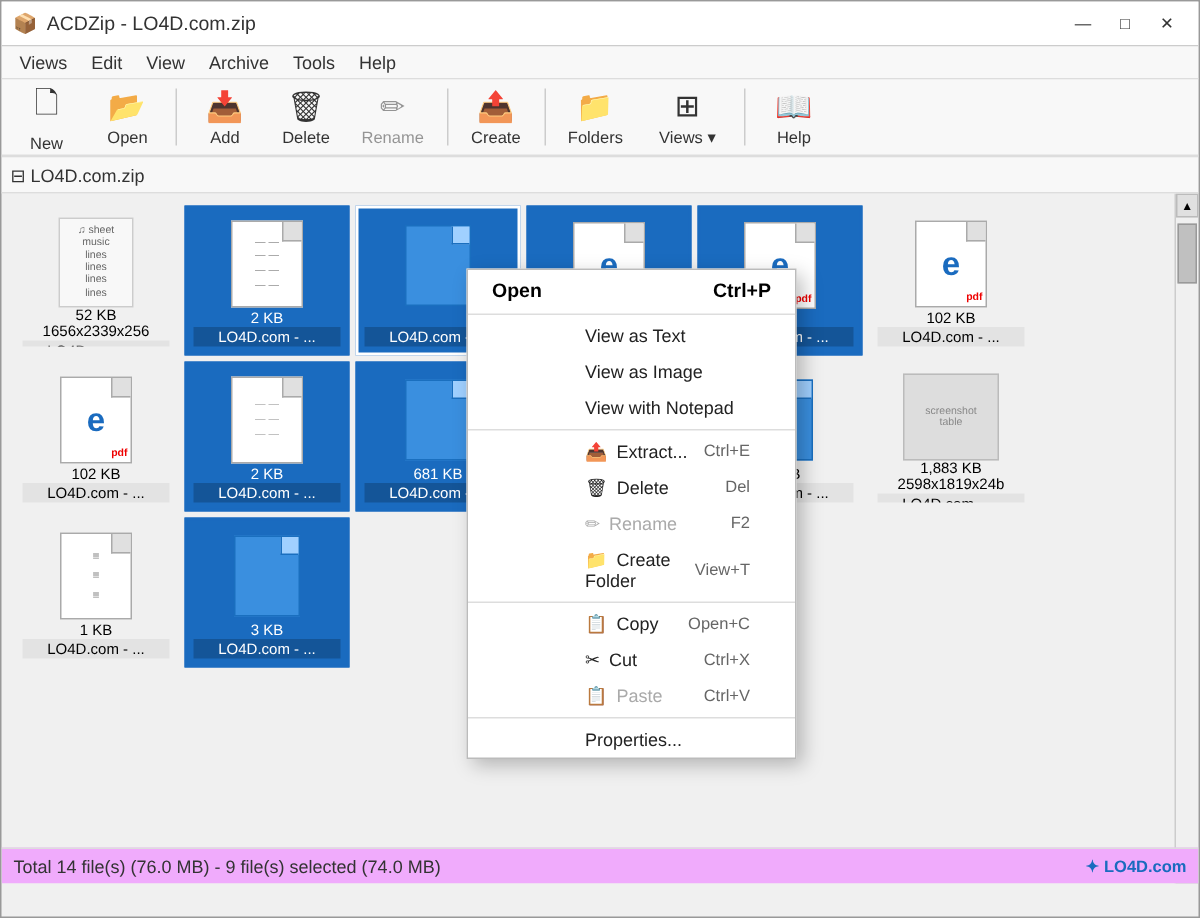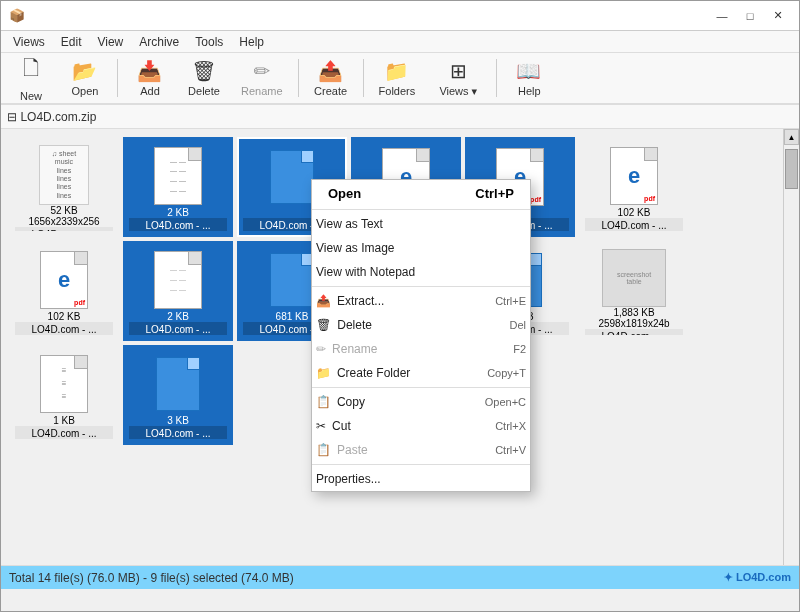--- a/index.html
+++ b/index.html
@@ -244,21 +244,21 @@
       top: 0; right: 0;
       width: 11px; height: 11px;
       background: #a0d0ff;
       border-left: 1.5px solid #1a6fbf;
       border-bottom: 1.5px solid #1a6fbf;
     }
 
     
     .statusbar {
       height: 24px;
-      background: #7dd3fc;
+      background: #f0abfc;
       border-top: 1px solid #ddd;
       display: flex;
       align-items: center;
       padding: 0 8px;
       font-size: 12px;
       color: #333;
       justify-content: space-between;
       position: absolute;
       bottom: 0; left: 0; right: 0;
     }
@@ -274,26 +274,27 @@
       top: 50px;
       left: 310px;
       width: 220px;
       background: #fff;
       border: 1px solid #bbb;
       box-shadow: 4px 4px 12px rgba(0,0,0,0.25);
       z-index: 100;
       font-size: 12px;
     }
     .ctx-item {
-      padding: 5px 4px;
+      padding: 5px 30px;
       cursor: pointer;
       display: flex;
       align-items: center;
       justify-content: space-between;
       color: #222;
+      margin-left: 48px;
     }
     .ctx-item.disabled { color: #aaa; cursor: default; }
     .ctx-sep { height: 1px; background: #ddd; margin: 2px 0; }
     .ctx-item .shortcut { color: #666; font-size: 11px; }
     .ctx-open {
       padding: 6px 16px 6px;
       font-weight: bold;
       font-size: 13px;
       display: flex;
       align-items: center;
@@ -301,20 +302,21 @@
       cursor: pointer;
       color: #000;
     }
   </style>
 </head>
 <body>
 
 <div class="titlebar">
   <div class="titlebar-left">
     <span>📦</span>
+    <span>ACDZip - LO4D.com.zip</span>
   </div>
   <div class="titlebar-controls">
     <button class="titlebar-btn">—</button>
     <button class="titlebar-btn">□</button>
     <button class="titlebar-btn close">✕</button>
   </div>
 </div>
 
 <div class="menubar">
   <span class="menu-item">Views</span>
@@ -544,21 +546,21 @@
     <div class="ctx-item">
       <span><span style="margin-right:6px;">🗑</span>Delete</span>
       <span class="shortcut">Del</span>
     </div>
     <div class="ctx-item disabled">
       <span><span style="margin-right:6px;">✏</span>Rename</span>
       <span class="shortcut">F2</span>
     </div>
     <div class="ctx-item">
       <span><span style="margin-right:6px;">📁</span>Create Folder</span>
-      <span class="shortcut">Copy+T</span>
+      <span class="shortcut">View+T</span>
     </div>
     <div class="ctx-sep"></div>
     <div class="ctx-item">
       <span><span style="margin-right:6px;">📋</span>Copy</span>
       <span class="shortcut">Open+C</span>
     </div>
     <div class="ctx-item">
       <span><span style="margin-right:6px;">✂</span>Cut</span>
       <span class="shortcut">Ctrl+X</span>
     </div>

